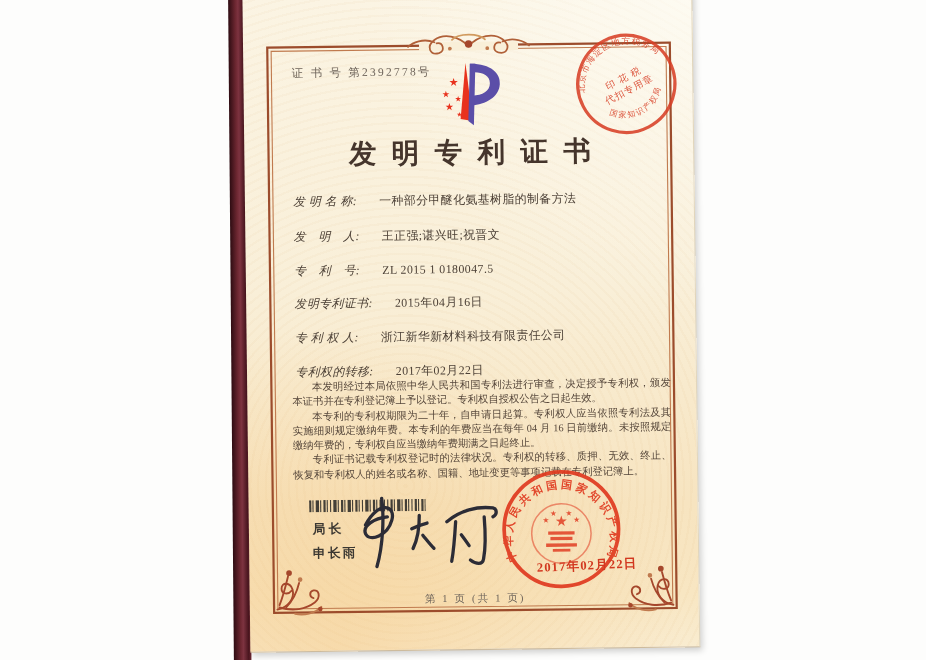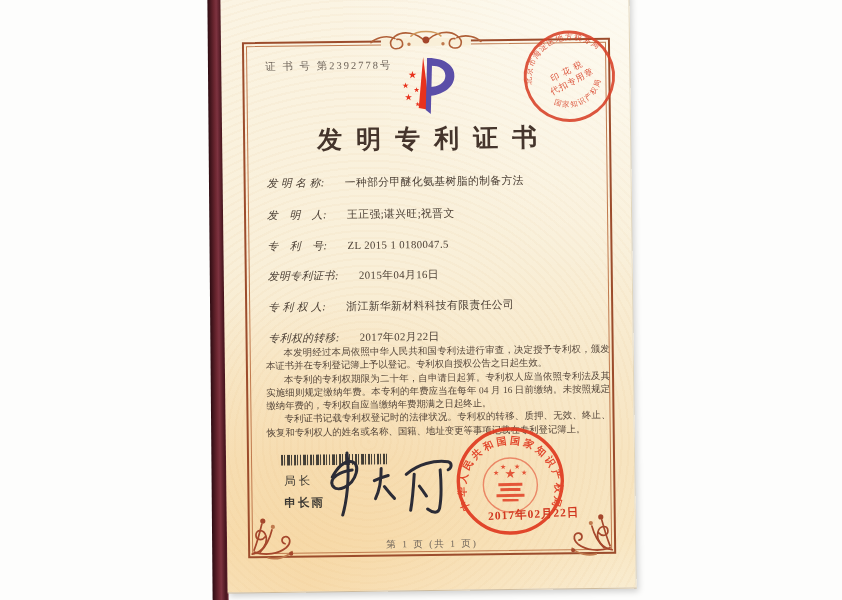--- a/index.html
+++ b/index.html
@@ -57,21 +57,21 @@
   .field .lbl{white-space:pre;margin-right:20px;font-style:italic;}
   .f0{top:181px}.f1{top:213px}.f2{top:244px}.f3{top:274px}.f4{top:305px}.f5{top:336px}
   
   .paras{
     position:absolute;left:41px;right:23px;top:351px;
     font-size:9.4px;line-height:13.3px;color:#55463a;text-align:justify;
   }
   .paras p{margin:0;text-indent:1.9em;}
   
   .barcode{position:absolute;left:55px;top:459px;opacity:.82;}
-  .director-title{position:absolute;left:58px;top:478px;font-size:11.5px;font-weight:400;
+  .director-title{position:absolute;left:58px;top:478px;font-size:11.5px;font-weight:700;
     color:#3c3832;letter-spacing:3px;}
   .director-name{position:absolute;left:58px;top:500px;font-size:11.5px;font-weight:600;
     color:#3c3832;letter-spacing:2px;font-family:Liberation Mono, monospace;}
   .signature{position:absolute;left:92px;top:452px;}
   .seal-main{position:absolute;left:228px;top:432px;opacity:.92;}
   .seal-date{
     position:absolute;left:247px;top:514px;width:120px;text-align:center;
     color:#d23820;font-size:11.5px;font-weight:700;letter-spacing:1px;
     transform:rotate(-2deg);
   }

